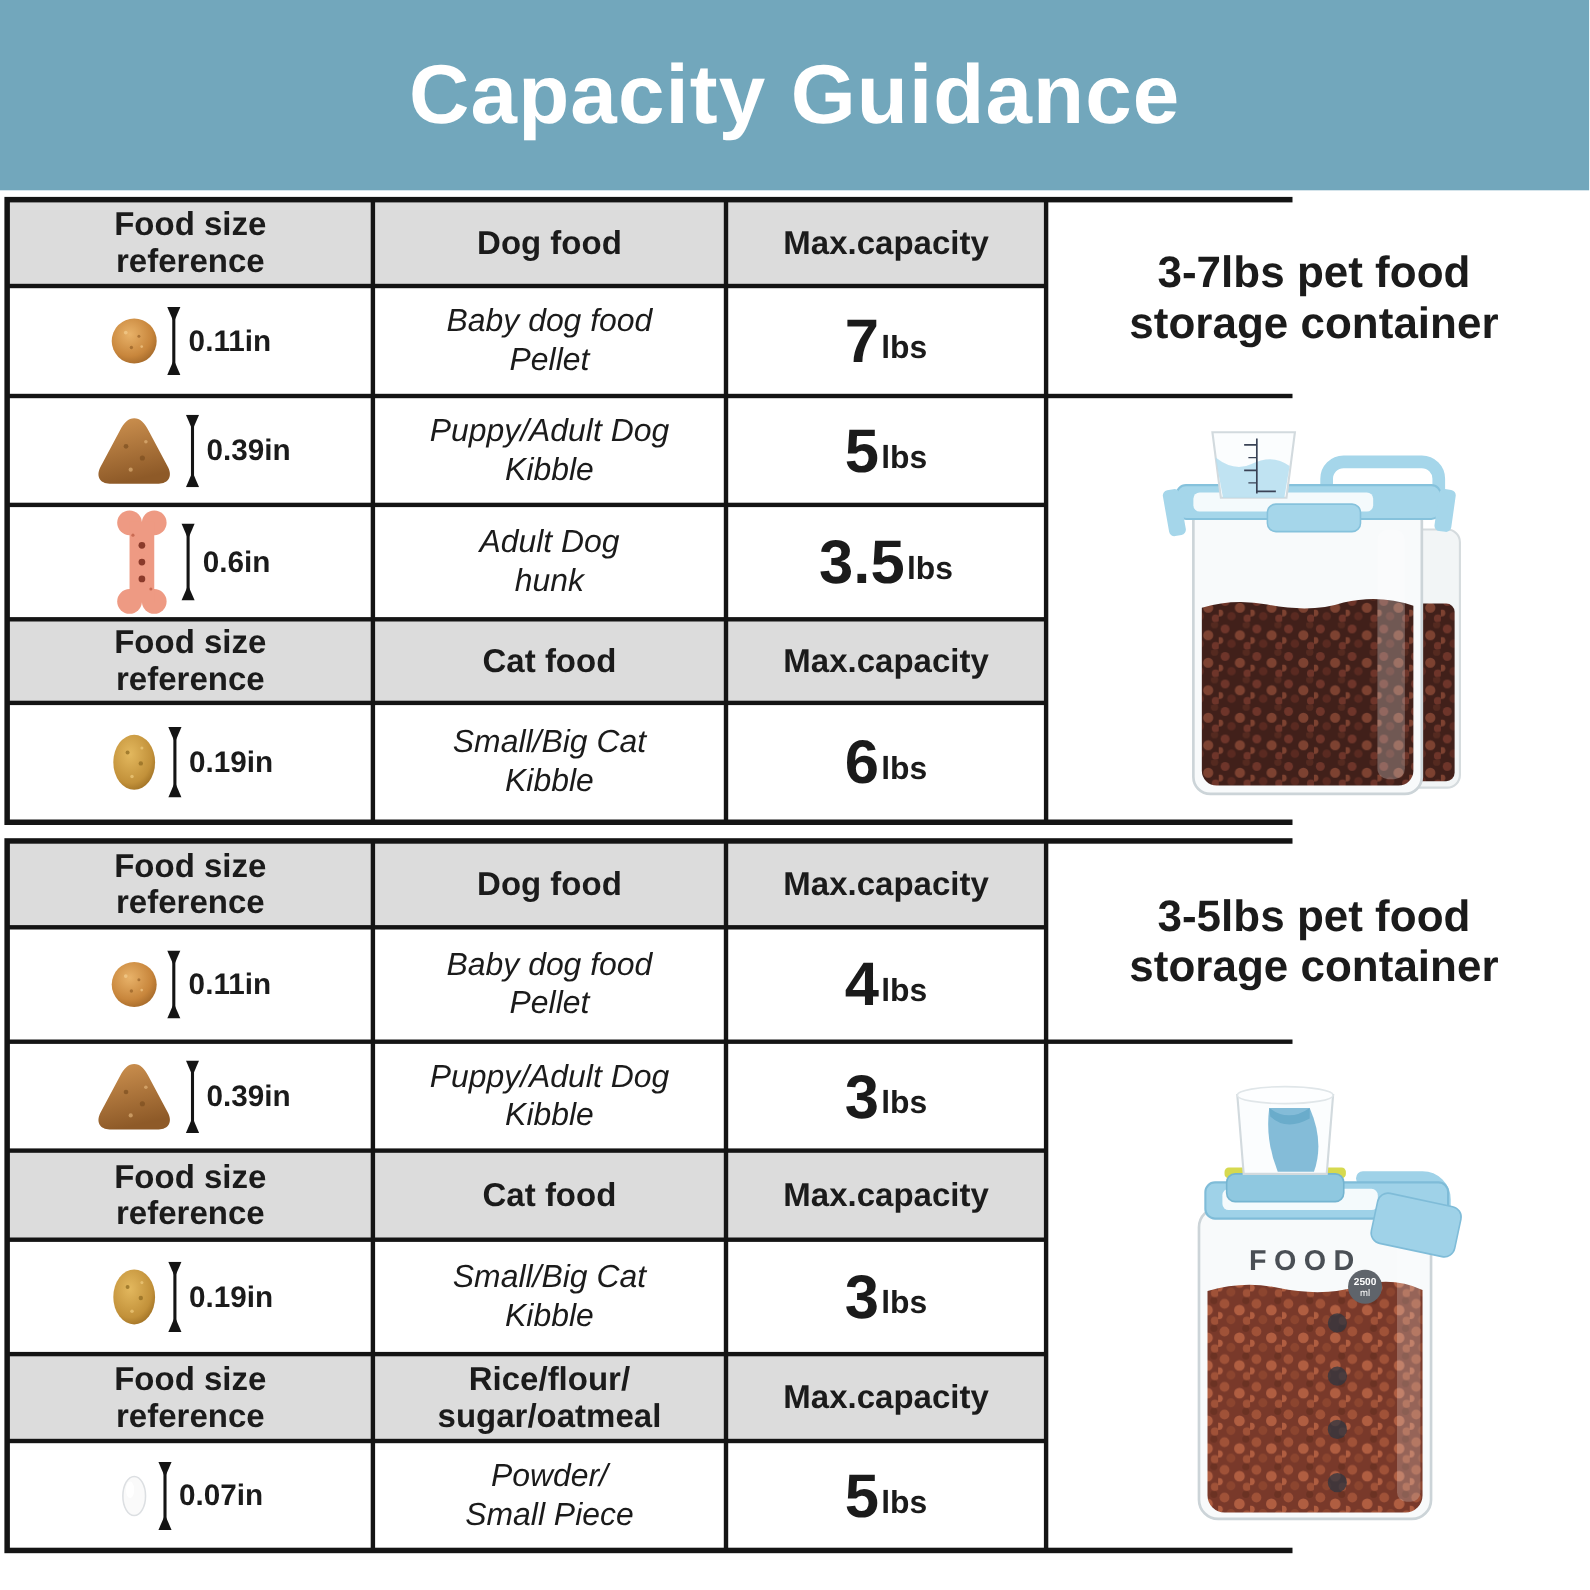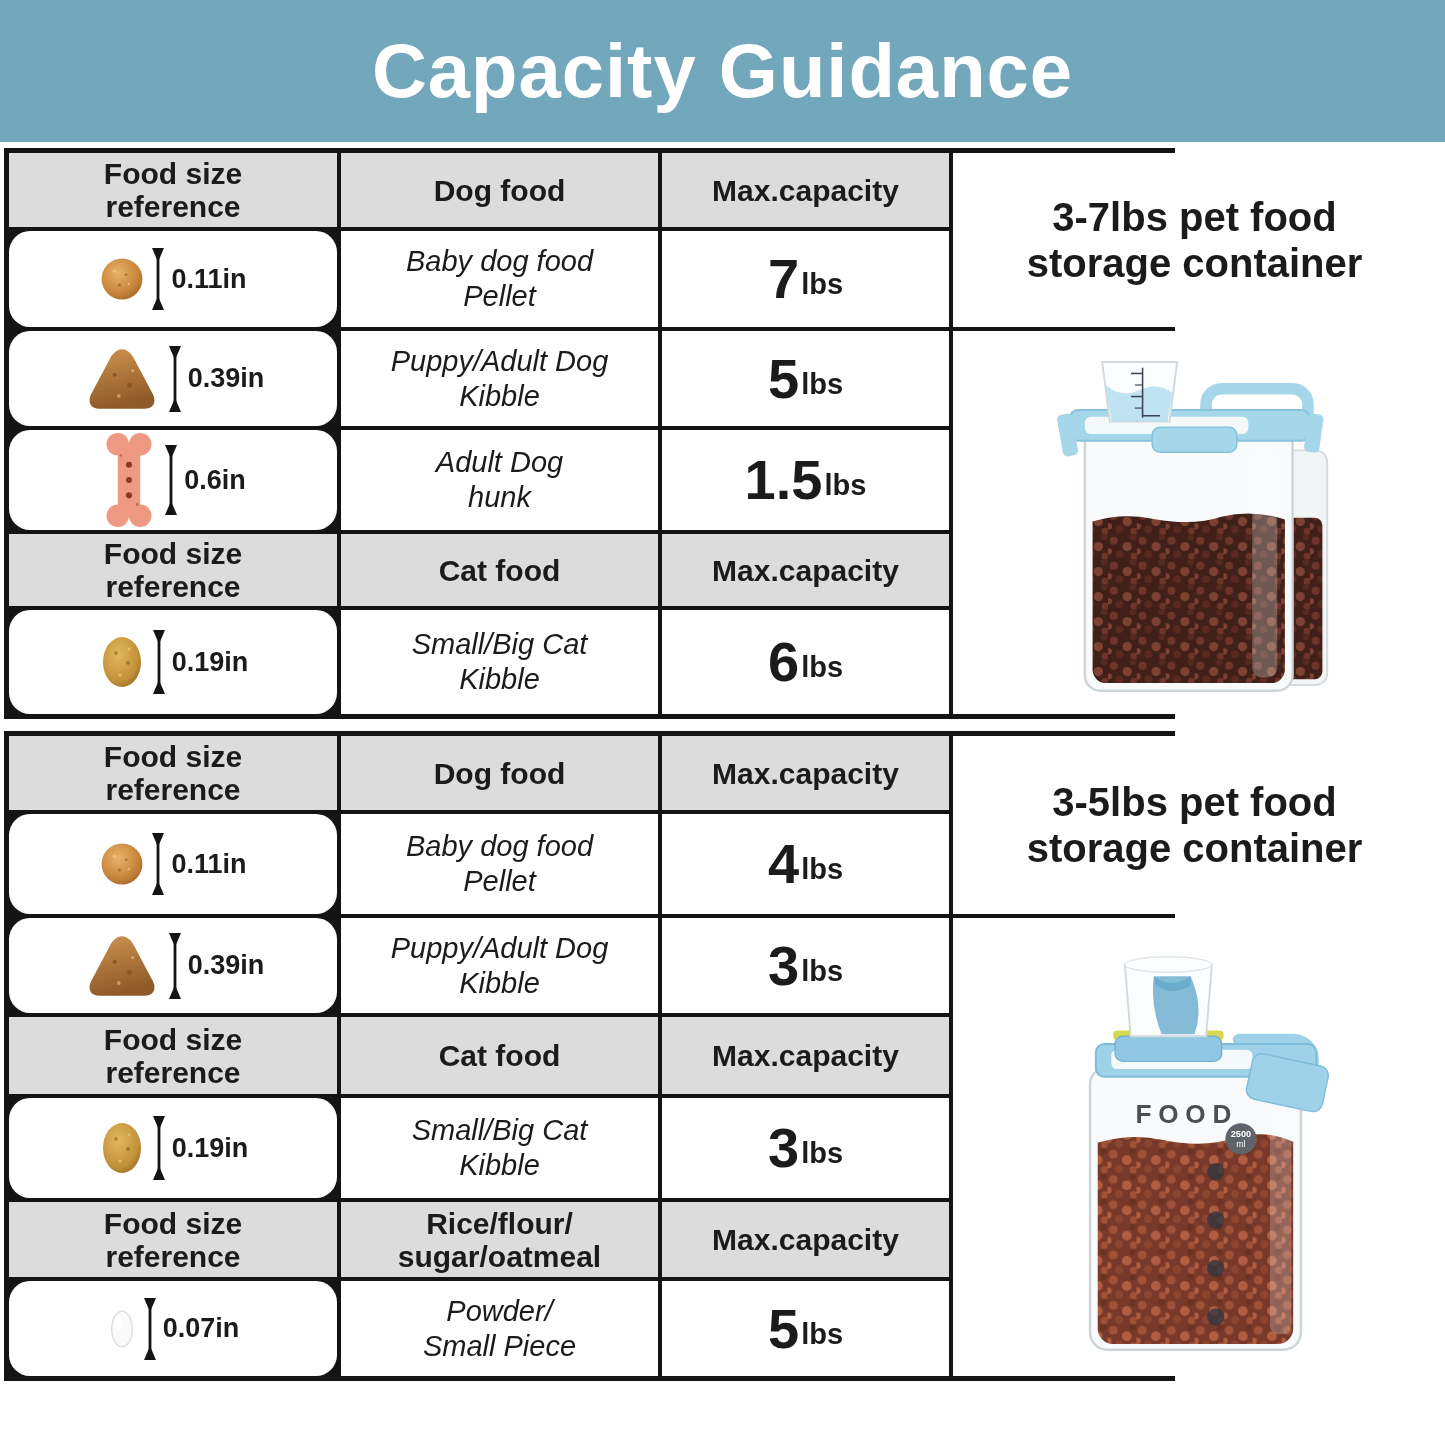--- a/index.html
+++ b/index.html
@@ -3,39 +3,39 @@
 <meta charset="utf-8">
 <style>
   html,body{margin:0;padding:0;background:#ffffff;}
   *{box-sizing:border-box;}
   .page{
     width:1445px;height:1445px;overflow:hidden;background:#ffffff;
     font-family:"Liberation Sans", sans-serif;color:#1b1b1b;position:relative;
   }
   
   .banner{
-    height:142px;background:#72a7bc;color:#ffffff;
+    height:173px;background:#72a7bc;color:#ffffff;
     display:flex;flex-direction:column;align-items:center;justify-content:center;gap:10px;
   }
   .banner-title{font-size:76px;font-weight:700;line-height:1;margin:0;letter-spacing:1px;}
   .banner-subtitle{font-size:44px;font-weight:400;line-height:1;margin:0;}
   
   .cap-table{
     display:grid;background:#141414;padding:5px;gap:4px;
     margin:0 4px;width:1171px;
   }
   .t1{margin-top:6px;grid-template-columns:328px 317px 287px 483px;grid-template-rows:74px 96px 95px 100px 72px 104px;}
   .t2{margin-top:12px;grid-template-columns:328px 317px 287px 483px;grid-template-rows:74px 100px 95px 77px 100px 75px 95px;}
   .cell{
     background:#ffffff;display:flex;align-items:center;justify-content:center;
     text-align:center;overflow:hidden;
   }
   .head{background:#dcdcdc;font-weight:700;font-size:30px;line-height:1.1;white-space:pre-line;}
   .name{font-size:29px;line-height:1.2;white-space:pre-line;font-style:italic;}
-  .ref{gap:5px;border-radius:21px;}
+  .ref{gap:5px;}
   .size-label{font-weight:700;font-size:27px;}
   .cap .num{font-size:56px;font-weight:700;line-height:1;}
   .cap .unit{font-size:29px;font-weight:700;margin-left:2px;transform:translateY(-4px);}
   .cap{align-items:center;}
   .cap-inner{display:flex;align-items:baseline;}
   .side-title{font-weight:700;font-size:40px;line-height:1.15;white-space:pre-line;}
   .side-img{padding:4px;}
   .side-img svg{width:100%;height:100%;}
   .icon-wrap{display:flex;align-items:center;justify-content:center;}
   .defs-holder{position:absolute;width:0;height:0;overflow:hidden;}
@@ -203,21 +203,21 @@
             <rect x="6.6" y="4" width="2.8" height="62" fill="#141414"></rect>
             <polygon points="2,70 14,70 8,56" fill="#141414"></polygon>
           </svg>
       </span>
       <span class="size-label">0.6in</span>
     </div>
     <div class="cell name" style="grid-area:4/2">Adult Dog
 hunk</div>
     <div class="cell cap" style="grid-area:4/3">
         <span class="cap-inner">
-          <span class="num">1.5</span>
+          <span class="num">3.5</span>
           <span class="unit">lbs</span>
         </span>
       </div>
 
     <div class="cell head" style="grid-area:5/1">Food size
 reference</div>
     <div class="cell head" style="grid-area:5/2">Cat food</div>
     <div class="cell head" style="grid-area:5/3">Max.capacity</div>
 
     <div class="cell ref" style="grid-area:6/1">

